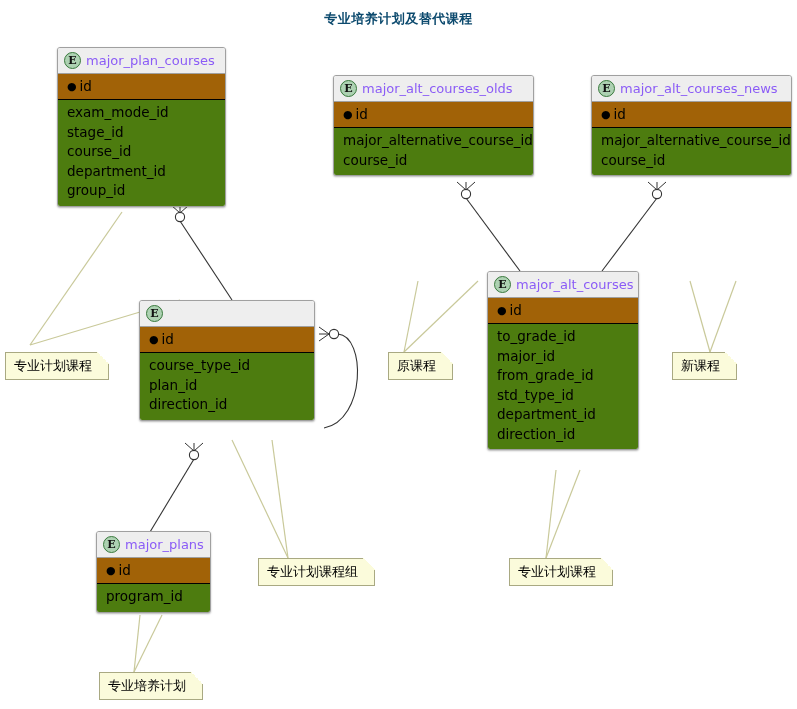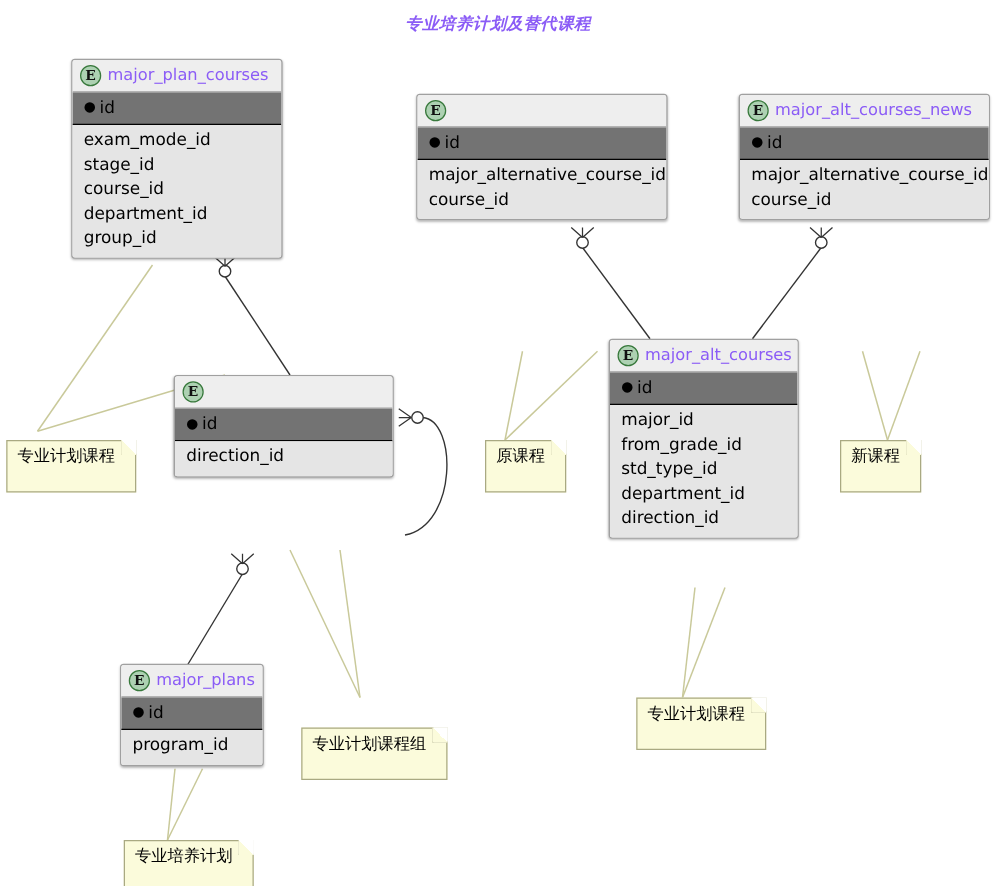--- a/index.html
+++ b/index.html
@@ -22,23 +22,22 @@
     width: 797px; height: 709px;
     pointer-events: none;
   }
   .diagram-title {
     position: absolute;
     left: 0; top: 10px;
     width: 797px;
     text-align: center;
     font-size: 13px;
     font-weight: bold;
-    color: #8b5cf6;
+    color: #0c4a6e;
     letter-spacing: 0.5px;
-    font-style: italic;
   }
   
   .entity {
     position: absolute;
     background: #FEFEFE;
     border: 1px solid #A0A0A0;
     border-radius: 3px;
     box-shadow: 0 1px 2px rgba(0,0,0,0.28);
     overflow: hidden;
   }
@@ -63,49 +62,49 @@
     line-height: 15px;
     text-align: center;
     font-family: "DejaVu Serif", "Liberation Serif", serif;
   }
   .entity-name {
     font-size: 13px;
     color: #8b5cf6;
   }
   .entity-pk {
     padding: 4px 7px 5px 9px;
-    background: #737373;
+    background: #a16207;
     border-bottom: 1px solid #000000;
     font-size: 13.5px;
     color: #000000;
     white-space: nowrap;
   }
   .entity-pk .bullet {
     font-size: 11px;
     vertical-align: 1px;
     margin-right: 3px;
   }
   .entity-fields {
     padding: 3px 7px 5px 9px;
-    background: #e5e5e5;
+    background: #4d7c0f;
     font-size: 13.5px;
     color: #000000;
   }
   .entity-fields .field {
     line-height: 19.5px;
     white-space: nowrap;
   }
   
   .note {
     position: absolute;
     background: #FBFBDB;
     border: 1px solid #A9A982;
     font-size: 13px;
     color: #000000;
-    padding: 5px 16px 19px 8px;
+    padding: 5px 16px 5px 8px;
     white-space: nowrap;
     line-height: 16px;
   }
   .note::after {
     content: "";
     position: absolute;
     top: -1px; right: -1px;
     width: 11px; height: 11px;
     background: #FFFFFF;
     border-left: 1px solid #A9A982;
@@ -181,20 +180,21 @@
       <div class="field">stage_id</div>
       <div class="field">course_id</div>
       <div class="field">department_id</div>
       <div class="field">group_id</div>
     </div>
   </div>
 
   <div class="entity" style="left:333px; top:75px; width:201px;">
     <div class="entity-header">
       <span class="e-icon">E</span>
+      <span class="entity-name">major_alt_courses_olds</span>
     </div>
     <div class="entity-pk">
       <span class="bullet">●</span><span>id</span>
     </div>
     <div class="entity-fields">
       <div class="field">major_alternative_course_id</div>
       <div class="field">course_id</div>
     </div>
   </div>
 
@@ -213,33 +213,36 @@
   </div>
 
   <div class="entity" style="left:139px; top:300px; width:176px;">
     <div class="entity-header">
       <span class="e-icon">E</span>
     </div>
     <div class="entity-pk">
       <span class="bullet">●</span><span>id</span>
     </div>
     <div class="entity-fields">
+      <div class="field">course_type_id</div>
+      <div class="field">plan_id</div>
       <div class="field">direction_id</div>
     </div>
   </div>
 
   <div class="entity" style="left:487px; top:271px; width:152px;">
     <div class="entity-header">
       <span class="e-icon">E</span>
       <span class="entity-name">major_alt_courses</span>
     </div>
     <div class="entity-pk">
       <span class="bullet">●</span><span>id</span>
     </div>
     <div class="entity-fields">
+      <div class="field">to_grade_id</div>
       <div class="field">major_id</div>
       <div class="field">from_grade_id</div>
       <div class="field">std_type_id</div>
       <div class="field">department_id</div>
       <div class="field">direction_id</div>
     </div>
   </div>
 
   <div class="entity" style="left:96px; top:531px; width:115px;">
     <div class="entity-header">
@@ -262,21 +265,21 @@
   <div class="note" style="left:388px; top:352px;text-align:right;">
     <span class="note-fold"></span>
     <span>原课程</span>
   </div>
 
   <div class="note" style="left:672px; top:352px;">
     <span class="note-fold"></span>
     <span>新课程</span>
   </div>
 
-  <div class="note" style="left:241px; top:558px;margin-top:24px;">
+  <div class="note" style="left:258px; top:558px;">
     <span class="note-fold"></span>
     <span>专业计划课程组</span>
   </div>
 
   <div class="note" style="left:509px; top:558px;">
     <span class="note-fold"></span>
     <span>专业计划课程</span>
   </div>
 
   <div class="note" style="left:99px; top:672px;">

